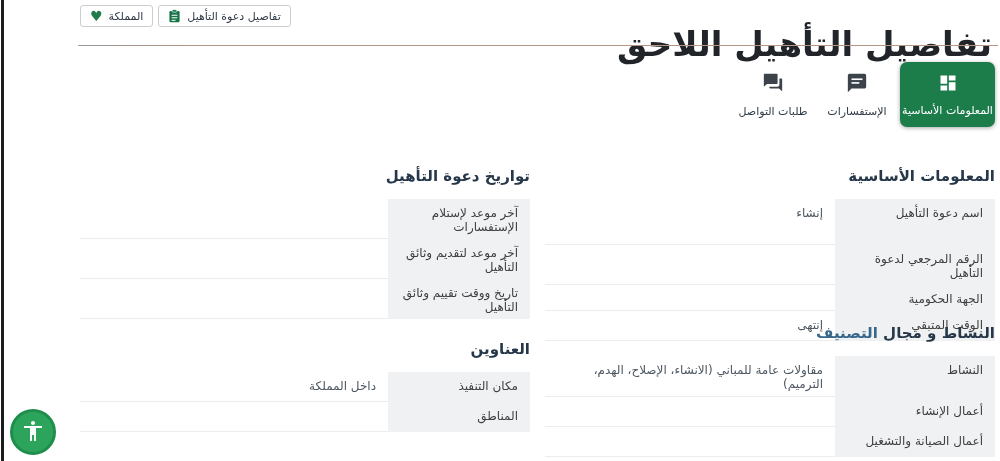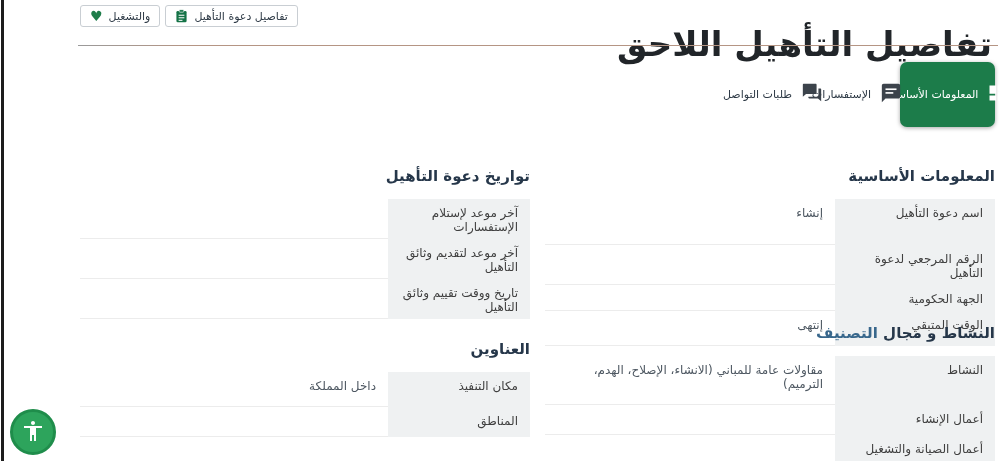--- a/index.html
+++ b/index.html
@@ -21,21 +21,21 @@
     font-family:"DejaVu Sans", sans-serif;
   }
   .btn .bicon { display:inline-flex; }
   .heart { color:#1e7d4a; font-size:14px; line-height:1; }
   .top-divider { position:absolute; top:45px; left:78px; right:2px; height:1px;
     background:linear-gradient(to right, #9a9a9a 0%, #b59584 12%, #b59584 100%); }
 
   
   .tabs { position:absolute; top:62px; right:5px; display:flex; gap:2px; }
   .tab {
-    width:82px; height:65px; display:flex; flex-direction:row; align-items:center;
+    width:82px; height:65px; display:flex; flex-direction:column; align-items:center;
     justify-content:center; gap:9px; font-size:11px; color:#2e3a46; cursor:pointer;
     background:transparent; border:none; border-radius:7px;
     font-family:"DejaVu Sans", sans-serif;
   }
   .tab .ticon svg { fill:#3c434b; }
   .tab.active { width:95px; background:#1c7c4a; color:#ffffff; box-shadow:0 1px 4px rgba(0,0,0,.35); }
   .tab.active .ticon svg { fill:#ffffff; }
   .tab-label { line-height:1; white-space:nowrap; }
 
   
@@ -48,21 +48,21 @@
   .title-highlight { color:#38678c; }
 
   .rows { display:flex; flex-direction:column; width:100%; }
   .row { display:flex; }
   .row .label {
     width:160px; flex:0 0 160px; background:#eff1f2; padding:7px 12px 5px;
     font-size:12px; color:#404040;
   }
   .narrow .row .label { width:142px; flex:0 0 142px; }
   .row .value {
-    flex:1; padding:7px 12px 13px; font-size:12px; color:#4d5761;
+    flex:1; padding:7px 12px 5px; font-size:12px; color:#4d5761;
     border-bottom:1px solid #ececec; text-align:right;
   }
   .h46 { min-height:46px; } .h38 { min-height:38px; } .h30 { min-height:30px; } .h26 { min-height:26px;justify-content:flex-end; }
 
   
   .fab {
     position:absolute; left:10px; top:409px; width:46px; height:46px; border-radius:50%;
     background:#2da45c; border:3px solid #1f8d4b; display:flex; align-items:center;
     justify-content:center; cursor:pointer; padding:0;
   }
@@ -70,21 +70,21 @@
 </head>
 <body>
 
 <div class="left-edge"></div>
 
 <h1 class="page-title">تفاصيل التأهيل اللاحق</h1>
 
 <div class="toolbar">
   <button class="btn">
     <span class="bicon heart">♥</span>
-    <span>والتشغيل</span>
+    <span>المملكة</span>
   </button>
   <button class="btn">
     <span class="bicon">
       <svg width="13" height="14" viewBox="0 0 20 22">
           <rect x="2" y="3" width="16" height="18" rx="2" fill="#157347"></rect>
           <rect x="6.5" y="1" width="7" height="4" rx="1" fill="#157347" stroke="#ffffff" stroke-width="1"></rect>
           <rect x="5.5" y="9" width="9" height="1.6" fill="#ffffff"></rect>
           <rect x="5.5" y="13" width="9" height="1.6" fill="#ffffff"></rect>
           <rect x="5.5" y="17" width="6" height="1.6" fill="#ffffff"></rect>
         </svg>

